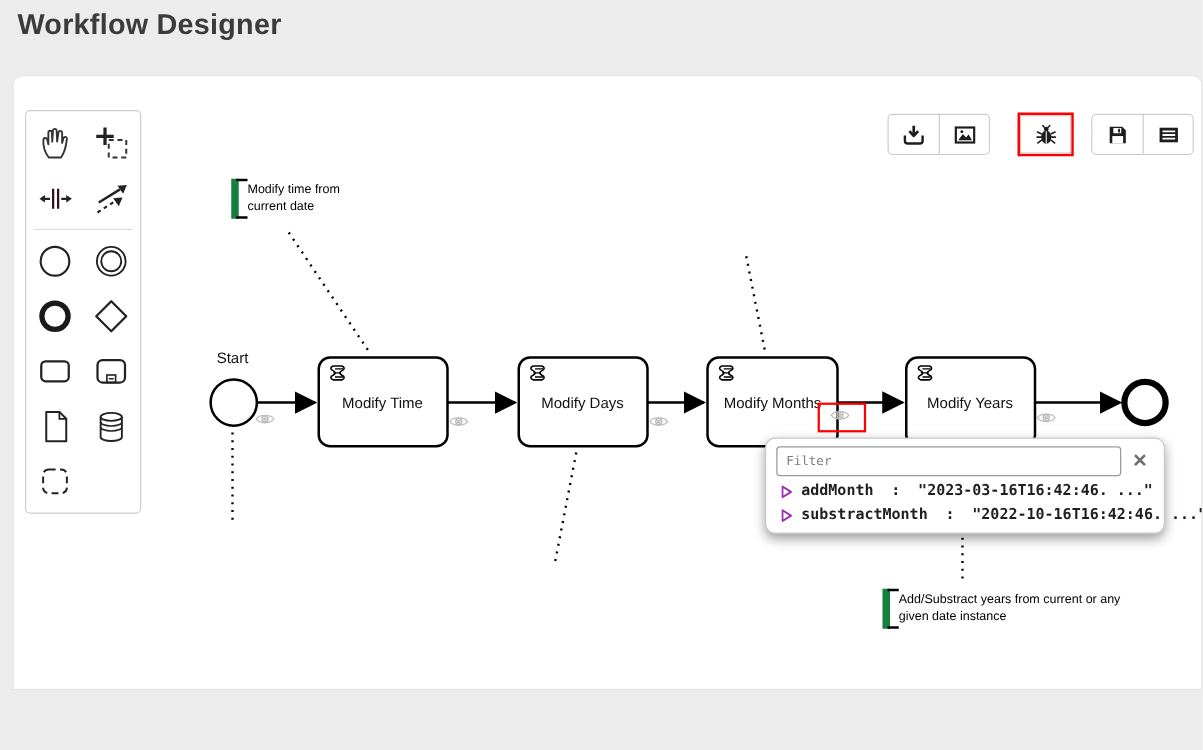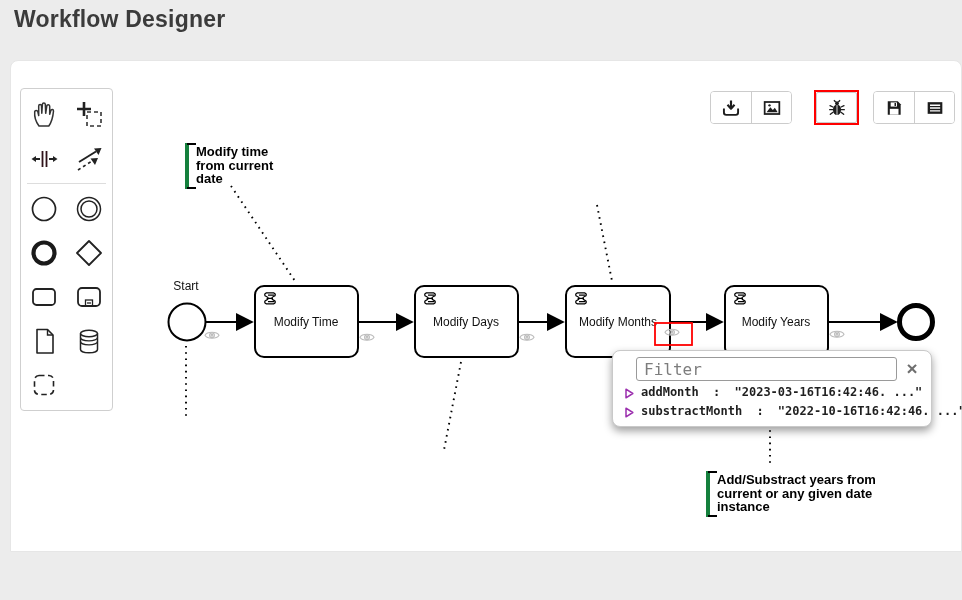--- a/index.html
+++ b/index.html
@@ -29,33 +29,33 @@
   .tb-btn { width:40px; height:31px; display:flex; align-items:center; justify-content:center;
             background:#fff; border:none; cursor:pointer; padding:0; }
   .btn-group .tb-btn + .tb-btn { border-left:1px solid #ccc; }
   .debug-wrap { margin:0 14px 0 22px; border:2px solid #f00; }
   .debug-wrap .tb-btn { width:41px; height:31px; border:1px solid #ccc; border-radius:2px; }
 
   
   .diagram-svg { position:absolute; left:0; top:0; z-index:1; }
 
   
-  .anno { position:absolute; z-index:2; font-size:13px; line-height:13.5px; color:#000;
-          padding:2px 0 3px 7px; border-left:4px solid #15803d;font-weight:bold; }
+  .anno { position:absolute; z-index:2; font-size:10px; line-height:13.5px; color:#000;
+          padding:2px 0 3px 7px; border-left:6px solid #15803d; }
   .anno::before, .anno::after { content:""; position:absolute; left:-2px; width:9px; height:2px; background:#000; }
   .anno::before { top:0; }
   .anno::after  { bottom:0; }
 
   
   .popup { position:absolute; left:612px; top:350px; width:320px; z-index:5; background:#fff;
            border:1px solid #c9c9c9; border-radius:8px; padding:6px 8px 7px 8px;
            box-shadow:0 4px 9px rgba(0,0,0,.38); }
   .popup-head { display:flex; align-items:center; }
   .filter-input { flex:1; height:24px; border:1px solid #9a9a9a; border-radius:3px;
-                  font-family:"DejaVu Sans Mono", monospace; font-size:16px; color:#333; padding:2px 7px;margin-left:15px; }
+                  font-family:"DejaVu Sans Mono", monospace; font-size:10px; color:#333; padding:2px 7px; }
   .filter-input::placeholder { color:#7d7d7d; opacity:1; }
   .popup-close { width:22px; text-align:center; font-size:19px; font-weight:600; color:#6f6f6f;
                  cursor:pointer; line-height:20px; margin-left:4px; }
   .var-row { display:flex; align-items:flex-end; gap:7px; padding:4px 2px 1px 4px;
              font-family:"DejaVu Sans Mono", monospace; font-size:12px; font-weight:600; color:#1f1f1f;
              white-space:nowrap; }
   .var-tri { display:flex; cursor:pointer; }
 </style>
 </head>
 <body>

